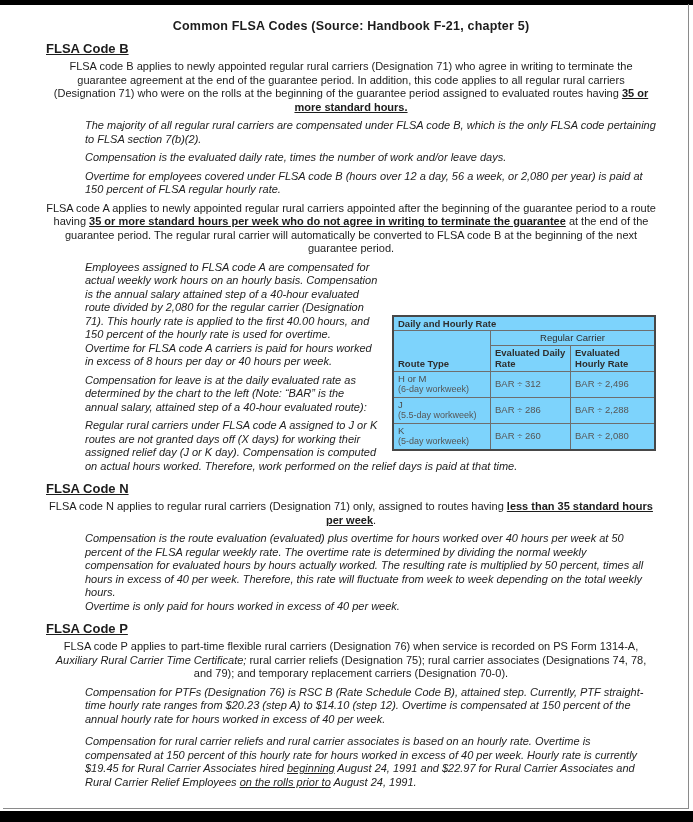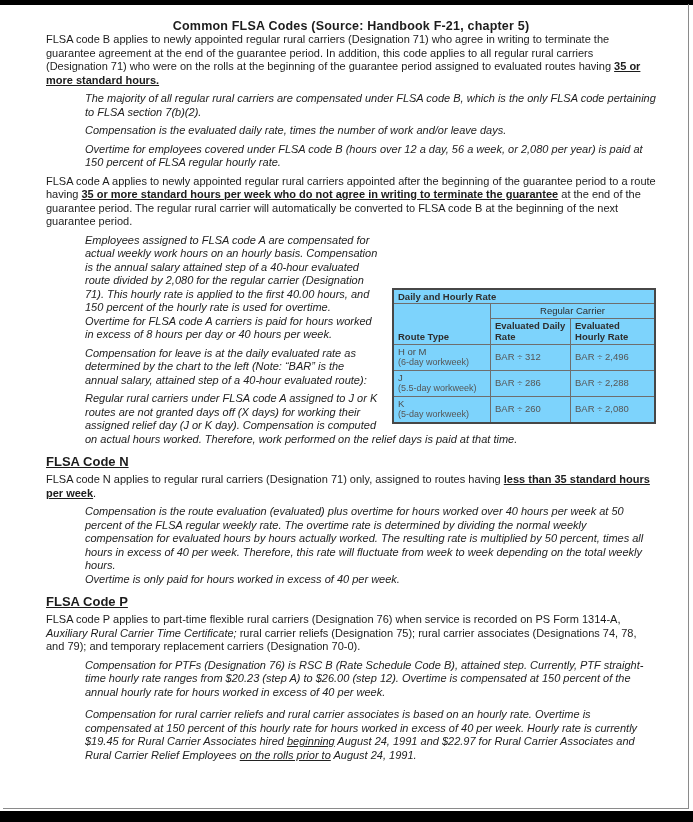--- a/index.html
+++ b/index.html
@@ -5,21 +5,21 @@
   html,body{margin:0;padding:0;background:#ffffff;}
   body{font-family:"Liberation Sans",sans-serif;color:#1c1c1c;}
   .page{position:relative;width:693px;height:822px;background:#ffffff;overflow:hidden;}
   .bar-top{position:absolute;top:0;left:0;right:0;height:5px;background:#000;}
   .bar-bottom{position:absolute;bottom:0;left:0;right:0;height:11px;background:#000;}
   .edge-right{position:absolute;top:4px;bottom:13px;right:4px;width:1px;background:#8a8a8a;}
   .edge-bottom{position:absolute;left:3px;right:4px;bottom:13px;height:1px;background:#8a8a8a;}
   .content{padding:5px 37px 0 46px;}
   h1.doc-title{font-size:12.5px;font-weight:bold;text-align:center;margin:14px 0 0 0;letter-spacing:.2px;}
   h2.sec{font-size:13px;font-weight:bold;text-decoration:underline;margin:8px 0 4px 0;}
-  p.body{font-size:11px;line-height:13.5px;margin:0 0 5px 0;}
+  p.body{font-size:11px;line-height:13.5px;margin:0 0 5px 0;text-align:center;}
   .bu{font-weight:bold;text-decoration:underline;}
   .it{font-style:italic;}
   .ul{text-decoration:underline;}
   .notes{margin-left:39px;}
   p.note{font-size:11px;line-height:13.5px;font-style:italic;margin:0 0 5px 0;color:#222;}
   p.note.tight{margin-bottom:0;}
   
   .rate-float{float:right;width:264px;margin:54px 0 6px 14px;}
   table.rate{border-collapse:collapse;width:100%;background:#7dd3fc;
     border:2px solid #474747;font-family:"Liberation Sans",sans-serif;}
@@ -37,20 +37,21 @@
 
 <div class="page">
   <div class="bar-top"></div>
   <div class="edge-right"></div>
   <div class="edge-bottom"></div>
 
   <div class="content">
 
     <h1 class="doc-title">Common FLSA Codes (Source: Handbook F-21, chapter 5)</h1>
 
+    <h2 class="sec">FLSA Code B</h2>
     <p class="body"><span>FLSA code B applies to newly appointed regular rural carriers (Designation 71) who agree in writing to terminate the guarantee agreement at the end of the guarantee period. In addition, this code applies to all regular rural carriers (Designation 71) who were on the rolls at the beginning of the guarantee period assigned to evaluated routes having </span><span class="bu">35 or more standard hours.</span></p>
     <div class="notes">
       <p class="note">The majority of all regular rural carriers are compensated under FLSA code B, which is the only FLSA code pertaining to FLSA section 7(b)(2).</p>
       <p class="note">Compensation is the evaluated daily rate, times the number of work and/or leave days.</p>
       <p class="note">Overtime for employees covered under FLSA code B (hours over 12 a day, 56 a week, or 2,080 per year) is paid at 150 percent of FLSA regular hourly rate.</p>
     </div>
 
     <p class="body"><span>FLSA code A applies to newly appointed regular rural carriers appointed after the beginning of the guarantee period to a route having </span><span class="bu">35 or more standard hours per week who do not agree in writing to terminate the guarantee</span><span> at the end of the guarantee period. The regular rural carrier will automatically be converted to FLSA code B at the beginning of the next guarantee period.</span></p>
     <div class="notes">
 
@@ -95,20 +96,20 @@
     <h2 class="sec">FLSA Code N</h2>
     <p class="body"><span>FLSA code N applies to regular rural carriers (Designation 71) only, assigned to routes having </span><span class="bu">less than 35 standard hours per week</span><span>.</span></p>
     <div class="notes">
       <p class="note tight">Compensation is the route evaluation (evaluated) plus overtime for hours worked over 40 hours per week at 50 percent of the FLSA regular weekly rate. The overtime rate is determined by dividing the normal weekly compensation for evaluated hours by hours actually worked. The resulting rate is multiplied by 50 percent, times all hours in excess of 40 per week. Therefore, this rate will fluctuate from week to week depending on the total weekly hours.</p>
       <p class="note">Overtime is only paid for hours worked in excess of 40 per week.</p>
     </div>
 
     <h2 class="sec">FLSA Code P</h2>
     <p class="body"><span>FLSA code P applies to part-time flexible rural carriers (Designation 76) when service is recorded on PS Form 1314-A, </span><span class="it">Auxiliary Rural Carrier Time Certificate;</span><span> rural carrier reliefs (Designation 75); rural carrier associates (Designations 74, 78, and 79); and temporary replacement carriers (Designation 70-0).</span></p>
     <div class="notes">
-      <p class="note" style="margin-bottom:9px;">Compensation for PTFs (Designation 76) is RSC B (Rate Schedule Code B), attained step. Currently, PTF straight-time hourly rate ranges from $20.23 (step A) to $26.00 (step 12).  Overtime is compensated at 150 percent of the annual hourly rate for hours worked in excess of 40 per week.</p>
+      <p class="note" style="margin-bottom:9px;">Compensation for PTFs (Designation 76) is RSC B (Rate Schedule Code B), attained step. Currently, PTF straight-time hourly rate ranges from $20.23 (step A) to $14.10 (step 12).  Overtime is compensated at 150 percent of the annual hourly rate for hours worked in excess of 40 per week.</p>
       <p class="note"><span>Compensation for rural carrier reliefs and rural carrier associates is based on an hourly rate. Overtime is compensated at 150 percent of this hourly rate for hours worked in excess of 40 per week. Hourly rate is currently $19.45 for Rural Carrier Associates hired </span><span class="ul">beginning</span><span> August 24, 1991 and $22.97 for Rural Carrier Associates and Rural Carrier Relief Employees </span><span class="ul">on the rolls prior to</span><span> August 24, 1991.</span></p>
     </div>
 
   </div>
 
   <div class="bar-bottom"></div>
 </div>
 
 </body></html>

